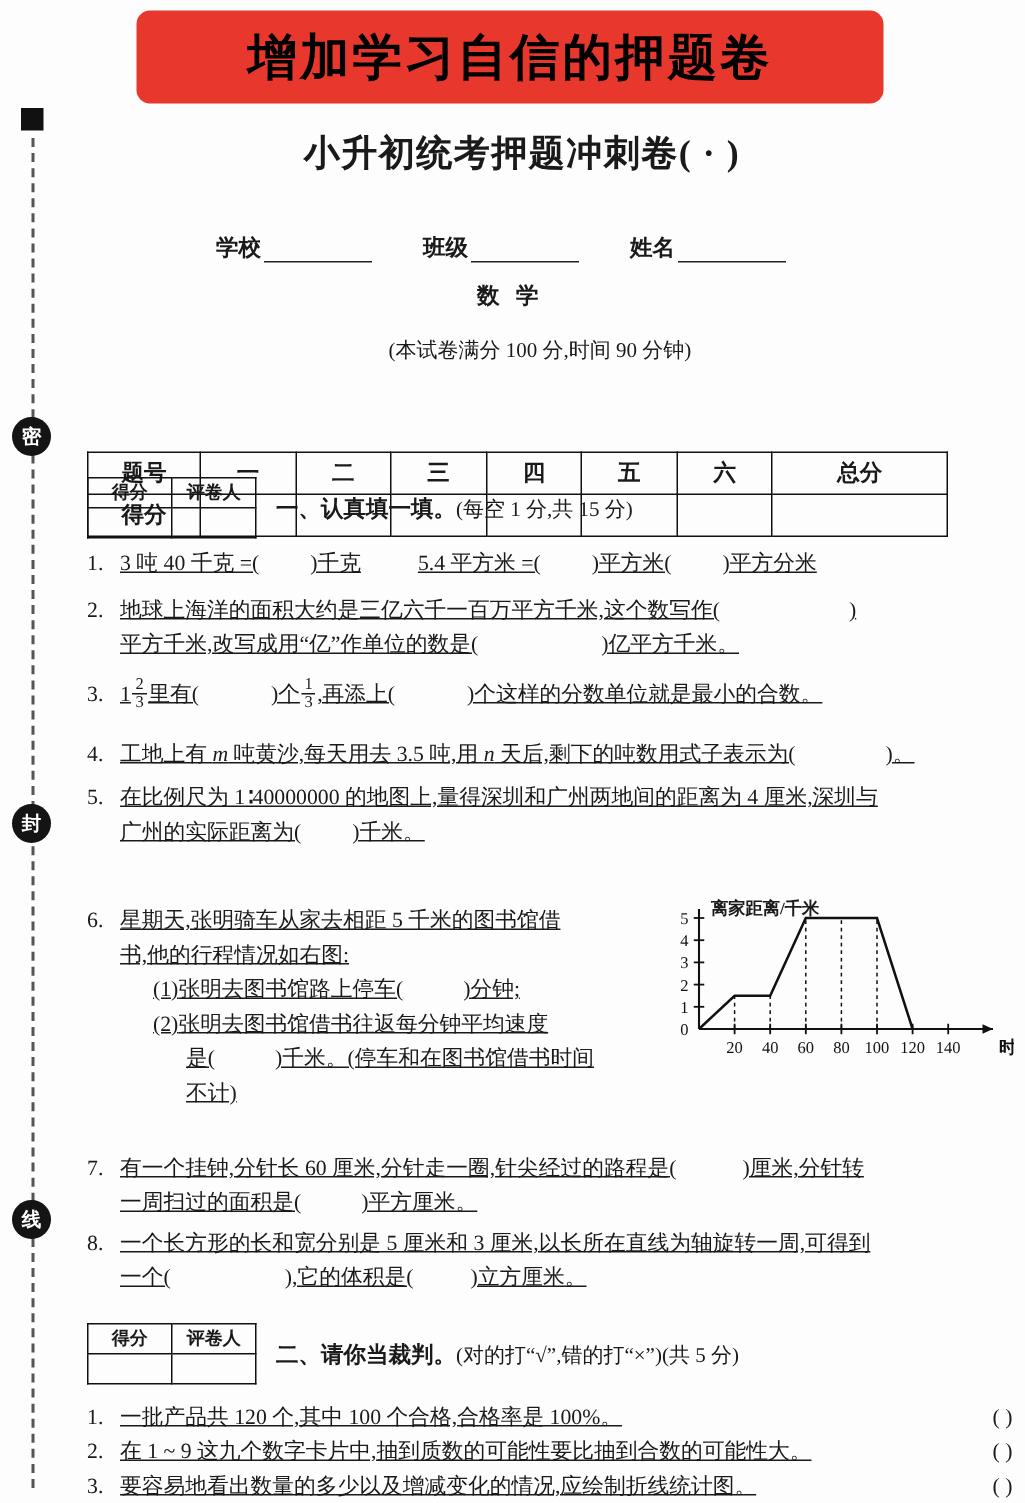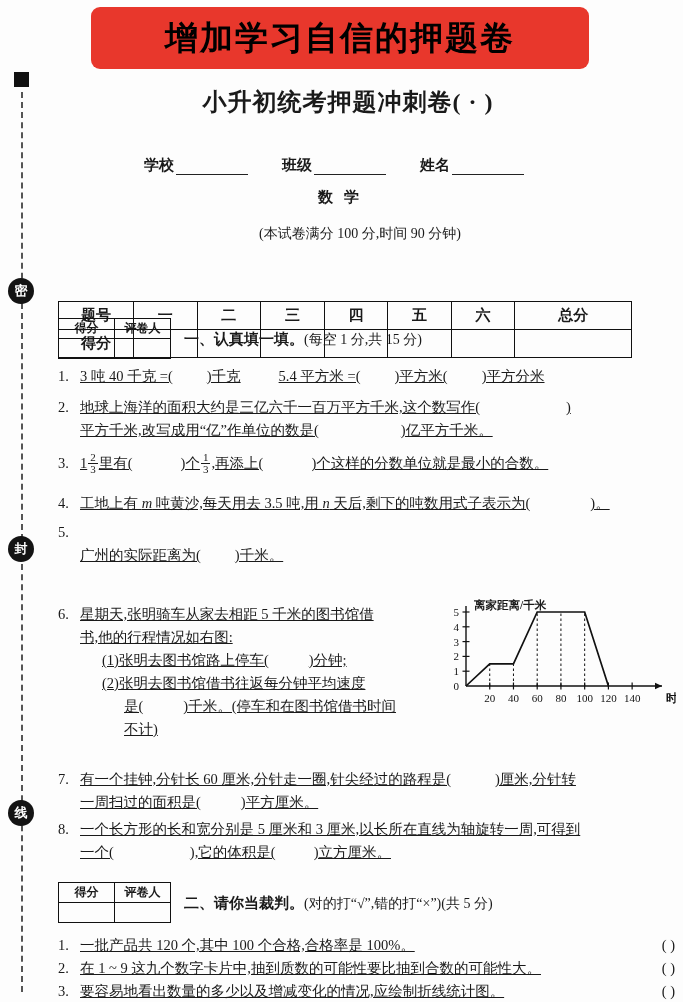--- a/index.html
+++ b/index.html
@@ -303,21 +303,21 @@
   <div class="q" style="left:14px; top:492px; width:618px;">
     <span class="num">4.</span>
     <div class="body">
       <span>工地上有 </span><span class="ital">m</span><span> 吨黄沙,每天用去 3.5 吨,用 </span><span class="ital">n</span><span> 天后,剩下的吨数用式子表示为(</span><span style="display:inline-block;width:60px"></span><span>)。</span>
     </div>
   </div>
 
   <div class="q" style="left:14px; top:521px; width:625px;">
     <span class="num">5.</span>
     <div class="body">
-      <br>
+      <span>在比例尺为 1∶40000000 的地图上,量得深圳和广州两地间的距离为 4 厘米,深圳与</span><br>
       <span>广州的实际距离为(</span><span style="display:inline-block;width:34px"></span><span>)千米。</span>
     </div>
   </div>
 
   <div class="q" style="left:14px; top:603px; width:400px;">
     <span class="num">6.</span>
     <div class="body">
       <span>星期天,张明骑车从家去相距 5 千米的图书馆借</span><br>
       <span>书,他的行程情况如右图:</span><br>
       <span class="indent"></span><span>(1)</span><span>张明去图书馆路上停车(</span><span style="display:inline-block;width:40px"></span><span>)分钟;</span><br>

